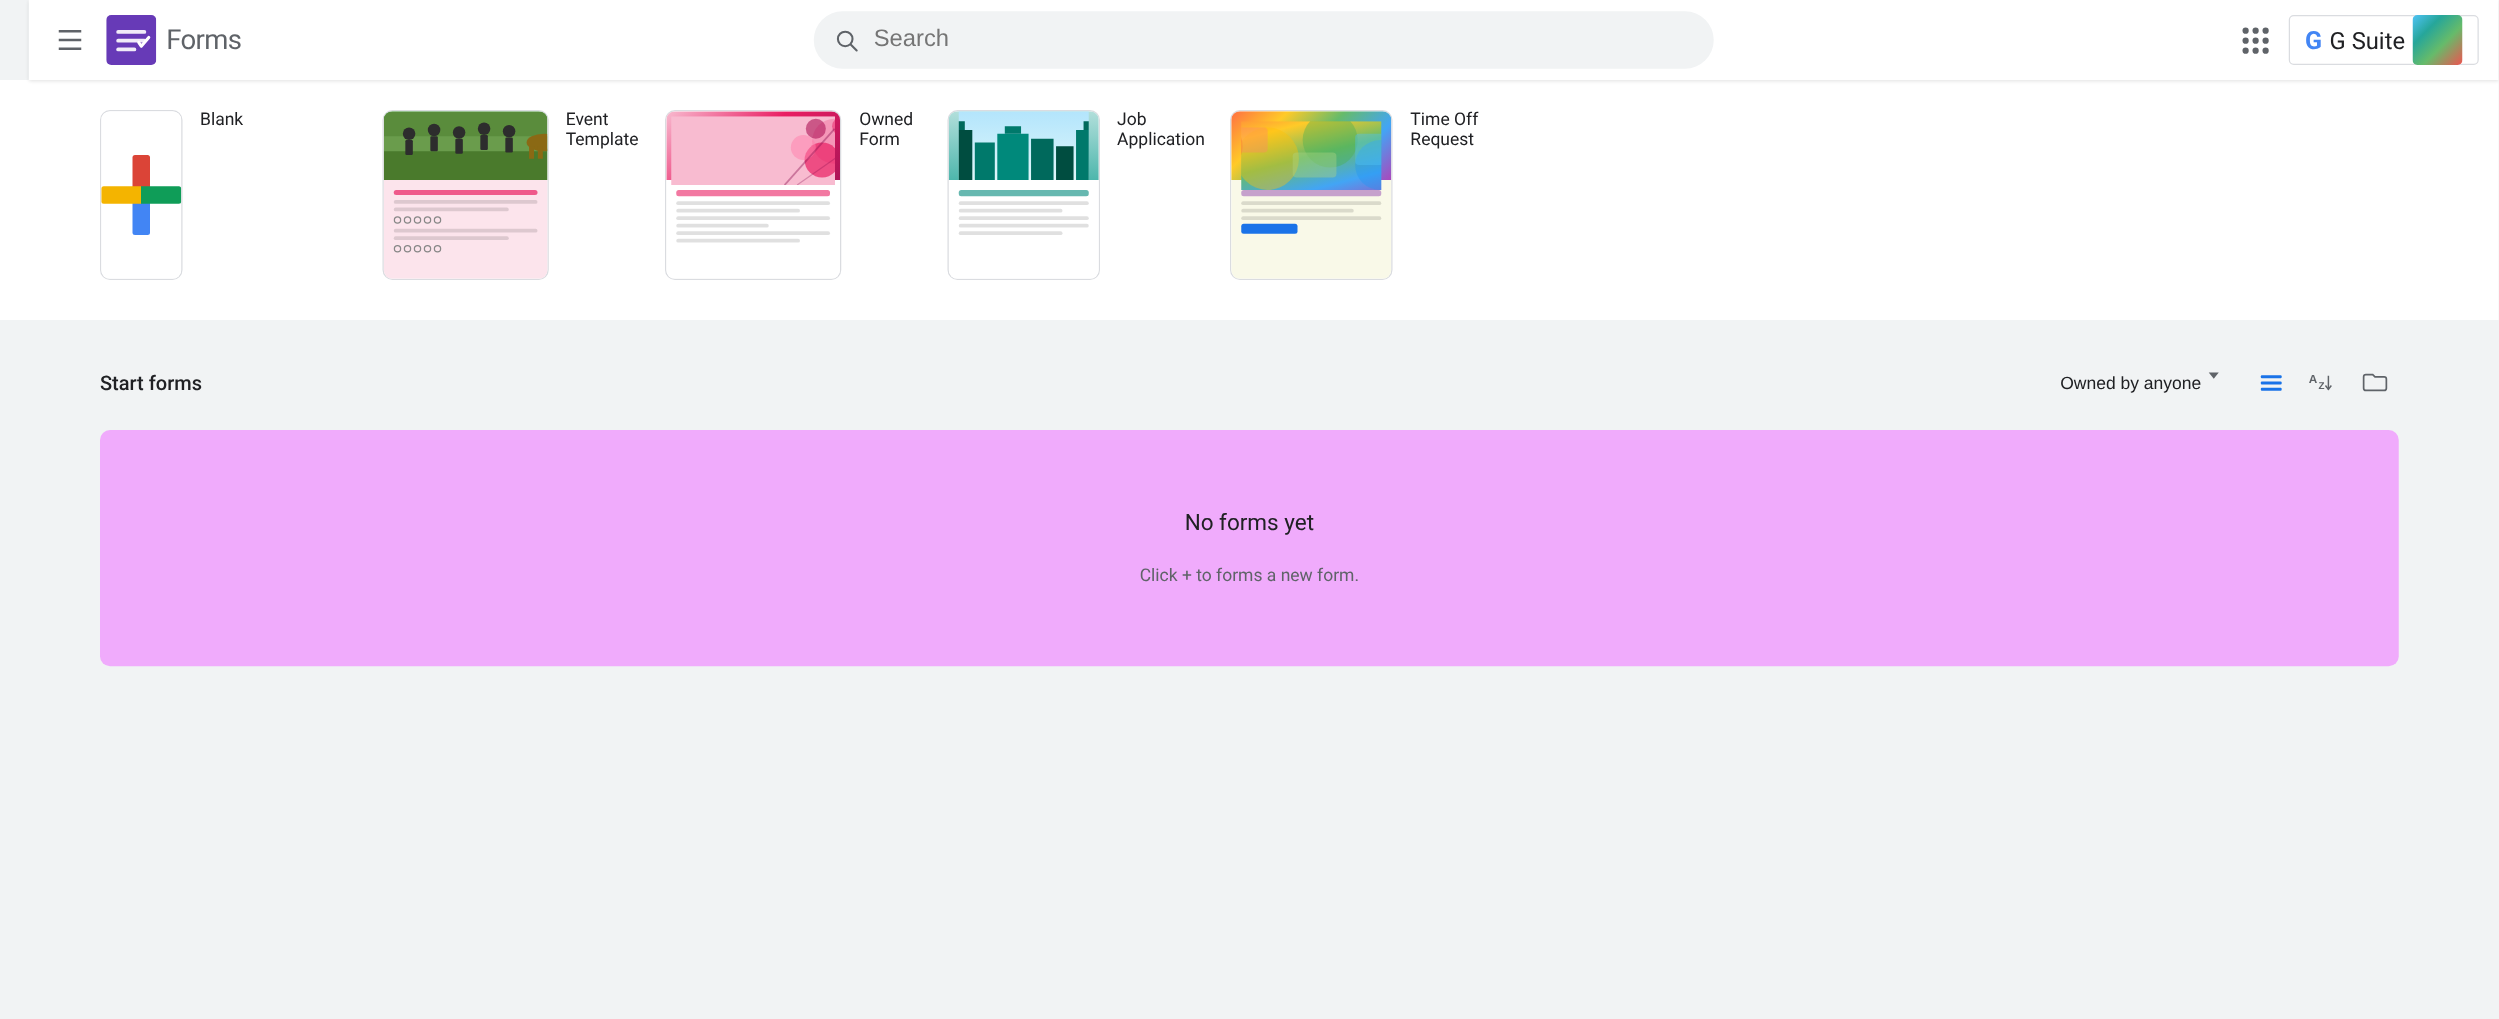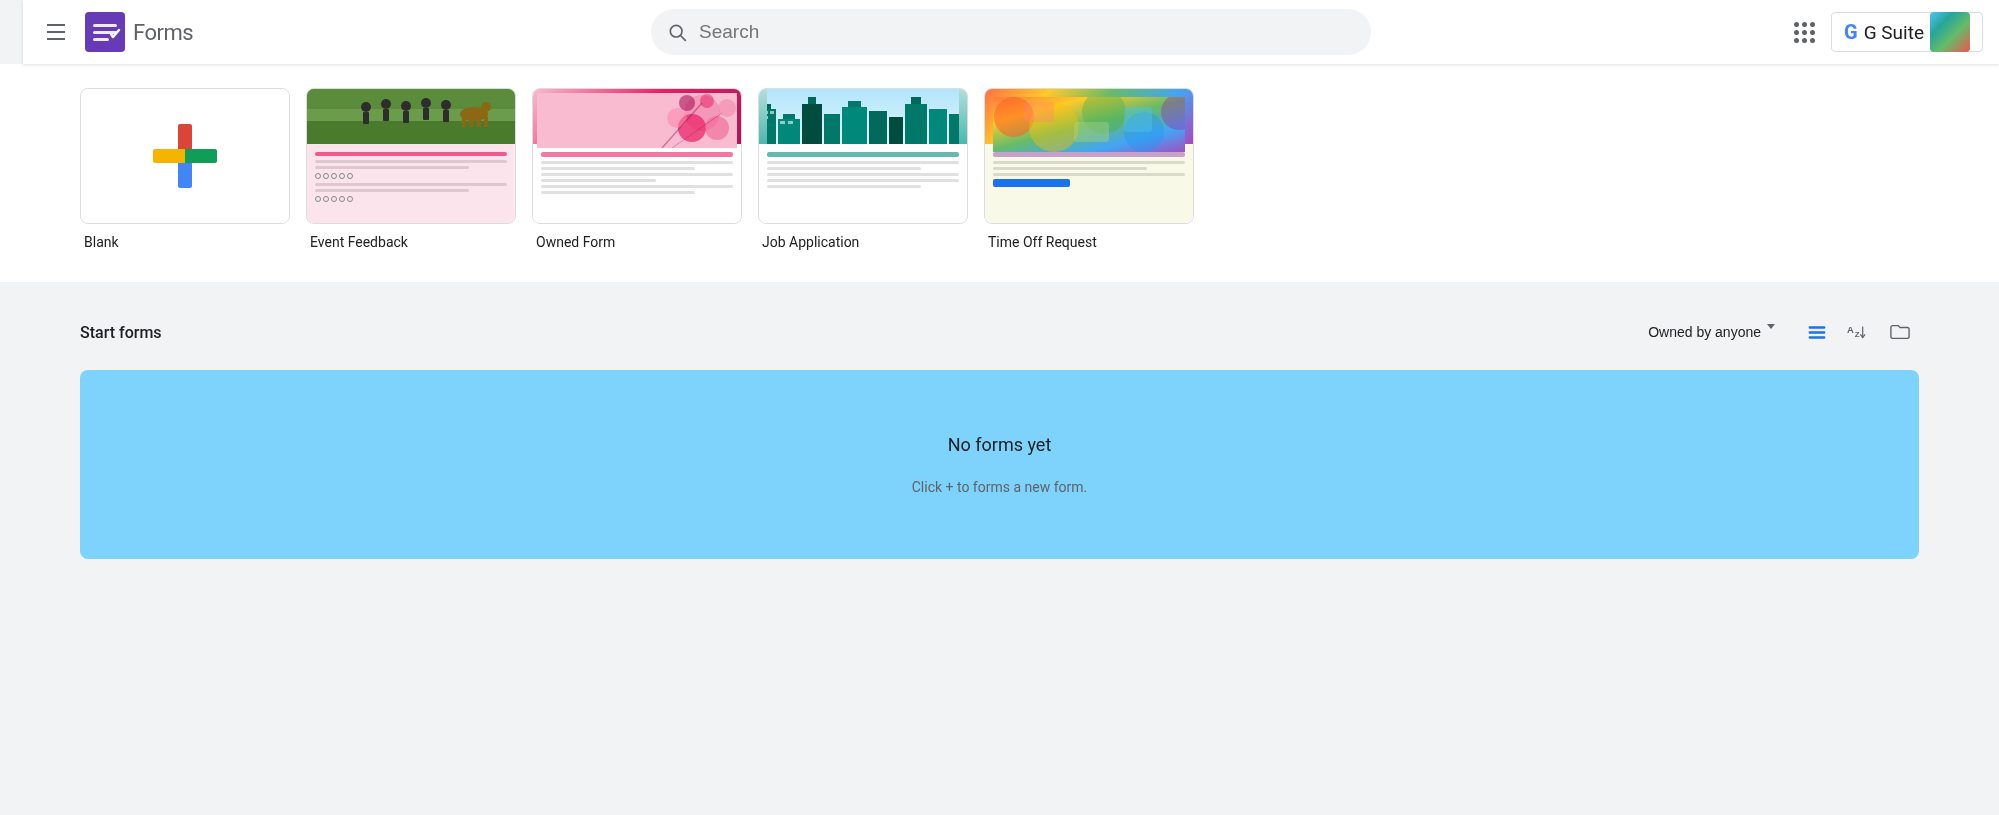--- a/index.html
+++ b/index.html
@@ -200,21 +200,21 @@
     }
 
     
     .templates-row {
       display: flex;
       gap: 16px;
       align-items: flex-start;
     }
     .template-card {
       display: flex;
-      flex-direction: column;
+      flex-direction: row;
       gap: 10px;
       cursor: pointer;
       flex: 1;
       max-width: 210px;
     }
     .template-thumb {
       border: 1px solid #dadce0;
       border-radius: 8px;
       overflow: hidden;
       height: 136px;
@@ -416,21 +416,21 @@
       border-radius: 4px;
       display: flex;
       align-items: center;
       justify-content: center;
       color: #5f6368;
     }
     .view-icon-btn.active { color: #1a73e8; }
 
     
     .empty-state {
-      background: #7dd3fc;
+      background: #f0abfc;
       border-radius: 8px;
       padding: 64px 32px;
       text-align: center;
       min-height: 180px;
       display: flex;
       flex-direction: column;
       align-items: center;
       justify-content: center;
       gap: 24px;
     }
@@ -572,21 +572,21 @@
               <div class="mock-rating">
                 <div class="mock-dot"></div>
                   <div class="mock-dot"></div>
                   <div class="mock-dot"></div>
                 <div class="mock-dot"></div>
                   <div class="mock-dot"></div>
               </div>
             </div>
           </div>
         </div>
-        <span class="template-label">Event Feedback</span>
+        <span class="template-label">Event Template</span>
       </div>
 
       <div class="template-card">
         <div class="template-thumb">
           <div class="order-thumb">
             <div class="order-thumb-top">
               <svg width="100%" height="55" viewBox="0 0 210 55" preserveAspectRatio="xMidYMid slice">
                 <rect width="210" height="55" fill="#f8bbd0"></rect>
 
                 <circle cx="170" cy="20" r="18" fill="#f48fb1" opacity="0.8"></circle>

